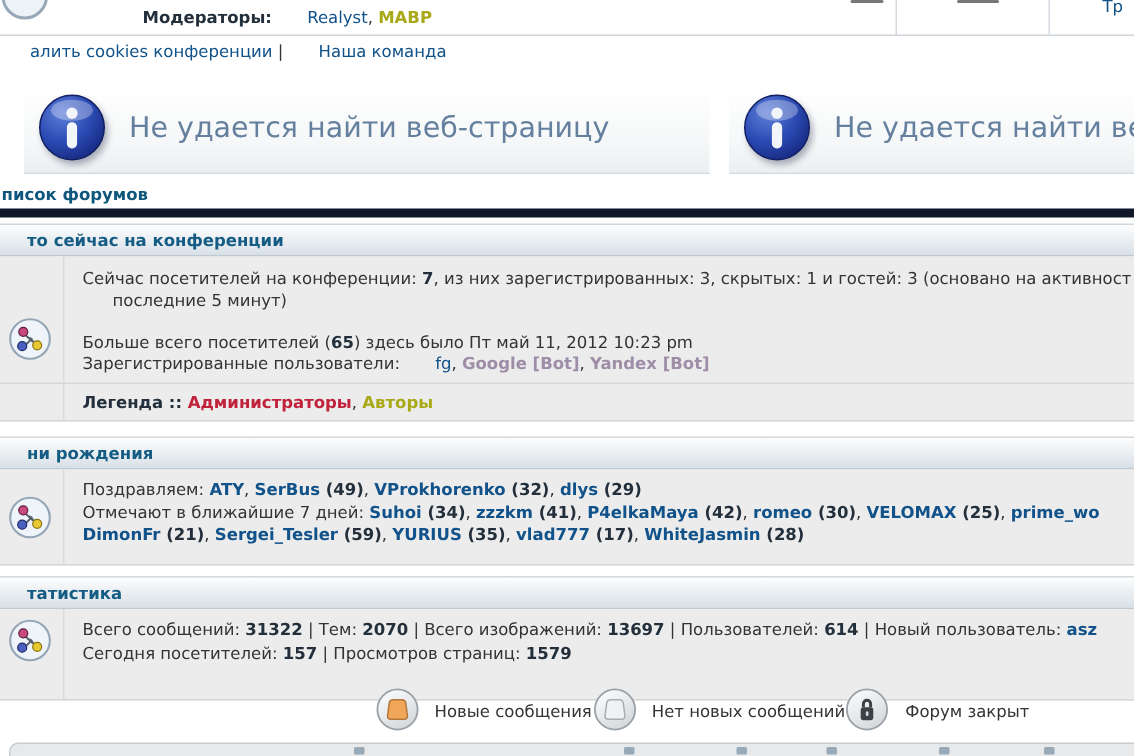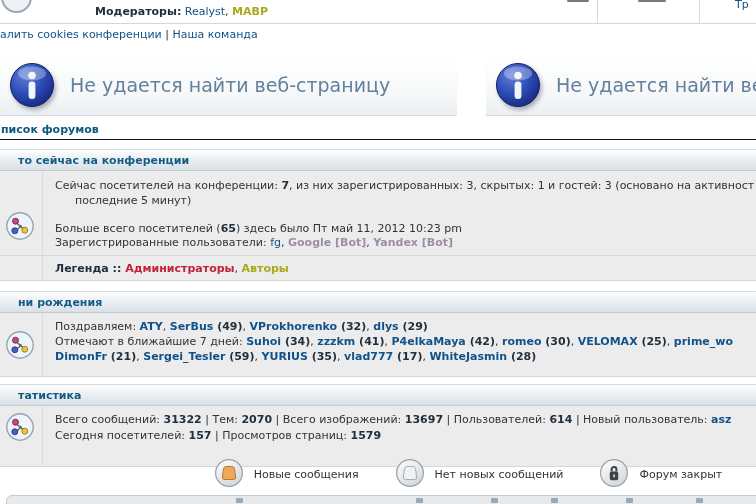--- a/index.html
+++ b/index.html
@@ -1,19 +1,19 @@
 <!DOCTYPE html>
 <html><head>
 <meta charset="utf-8">
 <style>
   html,body{margin:0;padding:0;background:#fff;}
   #app{position:relative;width:756px;height:504px;overflow:hidden;background:#fff;
        font-family:"DejaVu Sans","Liberation Sans",sans-serif;font-size:11px;color:#333;}
   a{text-decoration:none;cursor:pointer;}
-  .u{color:#105289;}
+  .u{color:#105289;margin-left:20px;}
   .ub{color:#105289;font-weight:bold;}
   .ul{color:#105289;font-weight:bold;}
   .bot{color:#9E8DA7;font-weight:bold;}
   .admin{color:#C0223B;font-weight:bold;}
   .author{color:#A9A918;font-weight:bold;}
   .v{color:#23303C;font-weight:bold;}
   .lb{color:#333;}
   .sep{color:#333;}
 
   
@@ -27,44 +27,44 @@
   .smudge{position:absolute;top:0;height:2px;background:#555;border-radius:1px;opacity:.8;}
   .lastpost{position:absolute;left:735px;top:-2px;color:#105289;white-space:nowrap;}
 
   
   .cookies{position:absolute;left:0;top:28px;white-space:nowrap;}
 
   
   .banner{position:absolute;top:58px;height:57px;
           background:linear-gradient(#ffffff 0%,#F5F7F8 65%,#ECEFF1 100%);
           border-bottom:1px solid #D5DADE;}
-  .banner.a{left:0;width:457px;}
+  .banner.a{left:16px;width:457px;}
   .banner.b{left:486px;width:300px;}
   .binfo{position:absolute;left:9px;top:4px;filter:drop-shadow(2px 3px 2px rgba(55,65,90,.40));}
   .btext{position:absolute;left:70px;top:16px;font-size:19px;color:#64809E;white-space:nowrap;}
 
   
-  .breadcrumb{position:absolute;left:0;top:120px;width:756px;height:19px;border-bottom:1px solid #0f172a;}
+  .breadcrumb{position:absolute;left:0;top:120px;width:756px;height:19px;border-bottom:6px solid #0f172a;}
   .breadcrumb a{position:absolute;left:1px;top:3px;font-weight:bold;color:#10577E;}
 
   
   .phead{position:absolute;left:0;width:756px;height:22px;box-sizing:border-box;
          background:linear-gradient(#FDFDFD,#D8E0E7);
          border-top:1px solid #D2D8DE;border-bottom:1px solid #BFC9D2;}
   .phead span{position:absolute;left:18px;top:4px;font-weight:bold;color:#155C84;}
   .pbody{position:absolute;left:0;width:756px;background:#ECECEC;border-bottom:1px solid #D6D6D6;
          box-sizing:border-box;}
   .icol{position:absolute;left:42px;top:0;height:100%;width:1px;background:#DADADA;}
   .picon{position:absolute;left:5px;}
   .bline{position:absolute;left:55px;white-space:nowrap;line-height:15px;}
   .rowdiv{position:absolute;left:0;width:756px;height:1px;background:#D8D8D8;}
 
   
   .legendrow{position:absolute;left:180px;top:456px;width:576px;height:36px;
-             display:flex;justify-content:center;align-items:center;gap:36px;}
+             display:flex;justify-content:center;align-items:center;}
   .litem{display:flex;align-items:center;gap:10px;white-space:nowrap;}
   .litem .llab{color:#333;}
 
   
   .bstrip{position:absolute;left:6px;top:495px;width:760px;height:14px;box-sizing:border-box;
           background:#E7E9EB;border:1px solid #C7CBD0;border-radius:6px 6px 0 0;}
   .bmark{position:absolute;top:2px;width:7px;height:5px;background:#7E93A5;opacity:.75;border-radius:1px;}
 </style>
 </head>
 <body>

